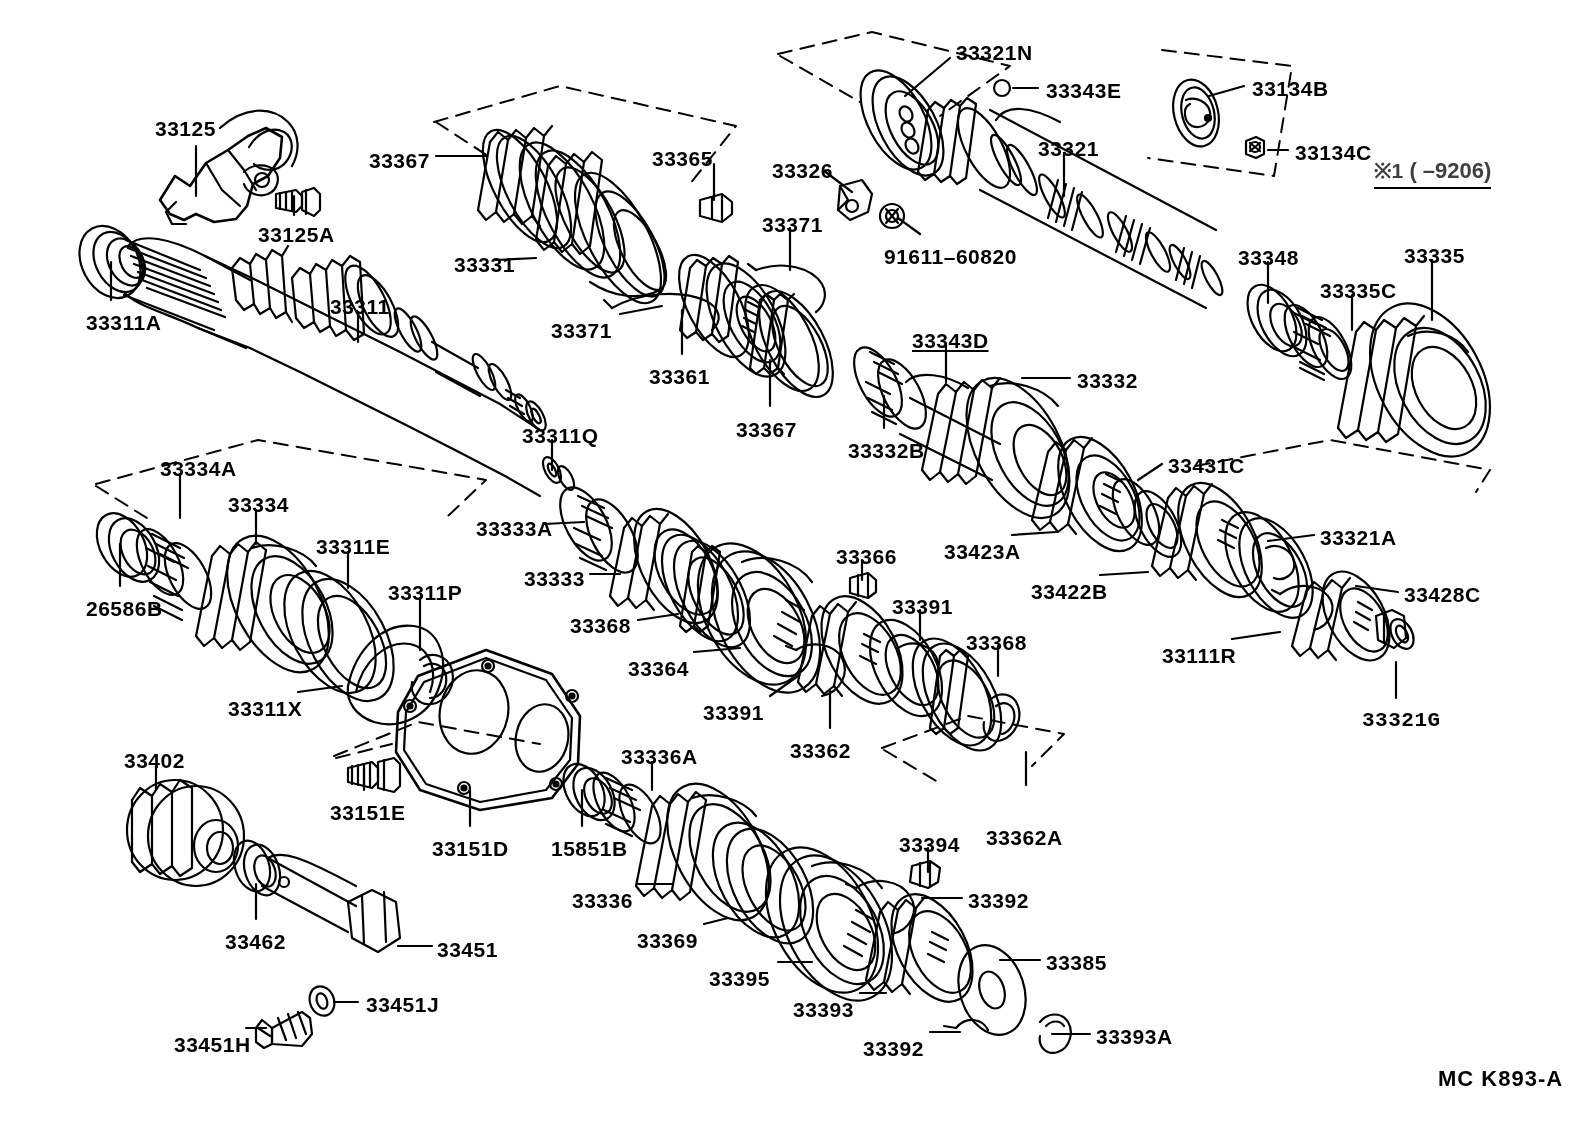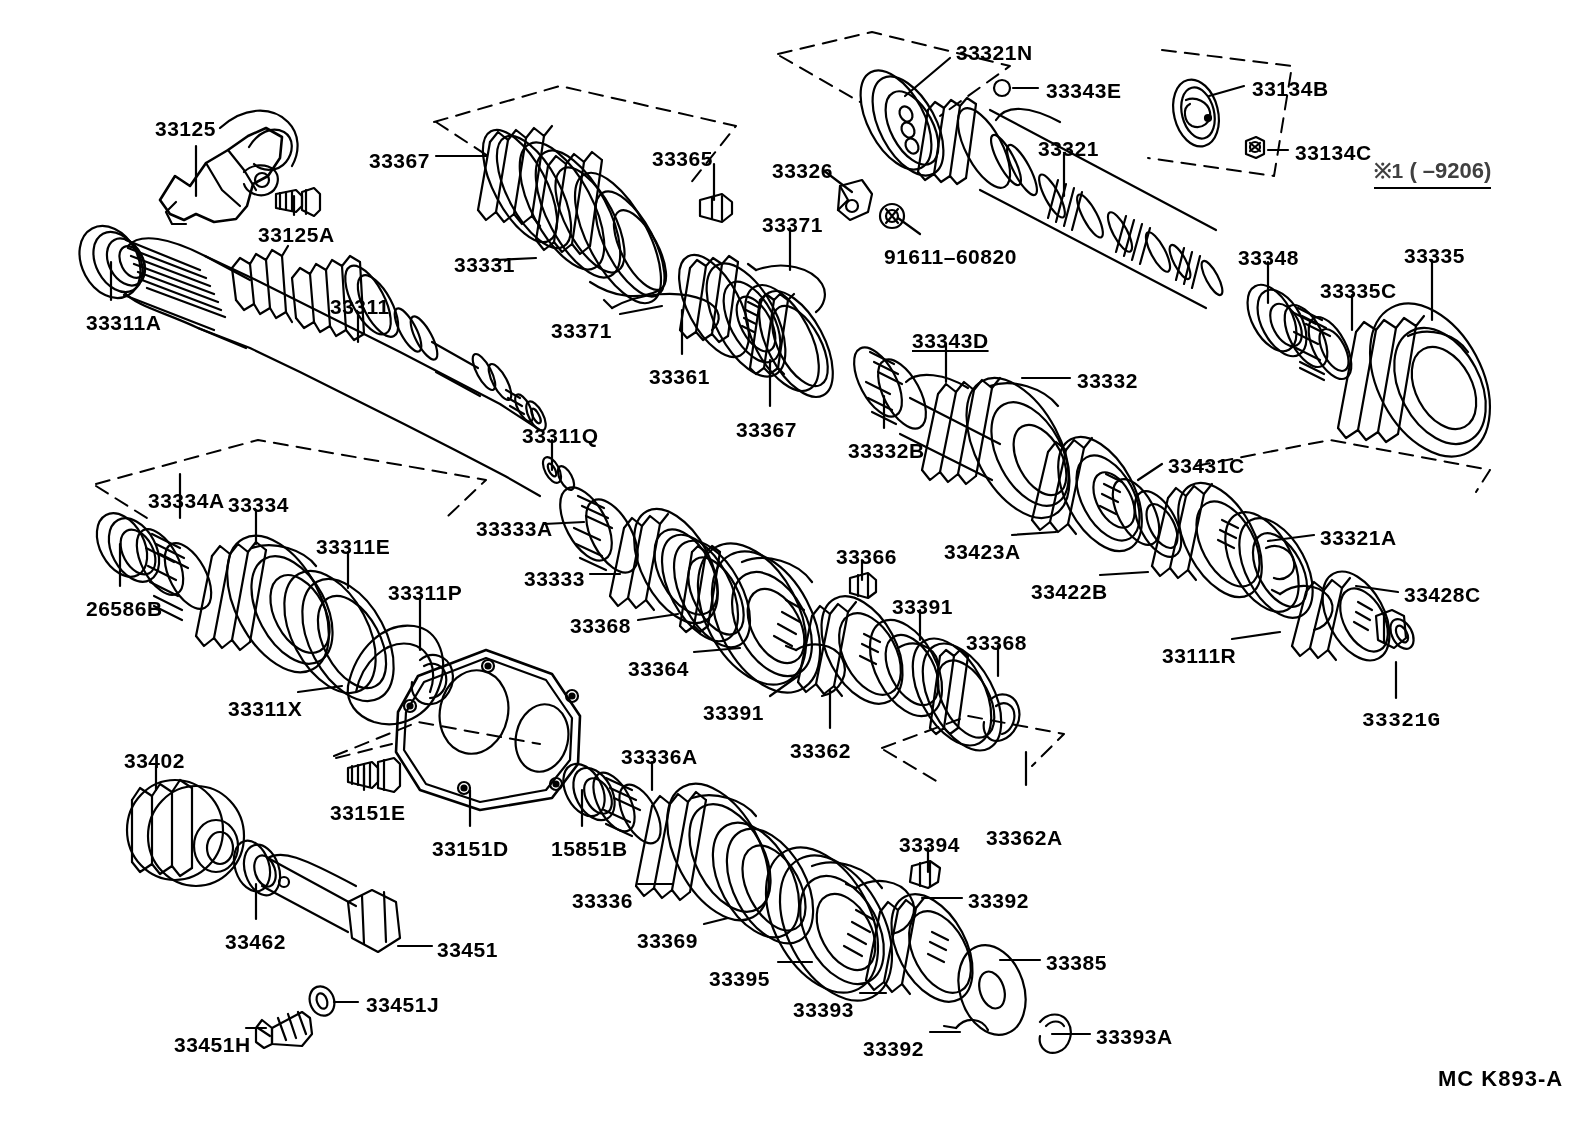--- a/index.html
+++ b/index.html
@@ -654,21 +654,21 @@
       <div class="lbl" style="left: 912px; top: 330px; text-decoration: underline;">33343D</div>
       <div class="lbl" style="left: 1077px; top: 370px;">33332</div>
       <div class="lbl" style="left: 848px; top: 440px;">33332B</div>
       <div class="lbl" style="left: 944px; top: 541px;">33423A</div>
       <div class="lbl" style="left: 1168px; top: 455px;">33431C</div>
       <div class="lbl" style="left: 1031px; top: 581px;">33422B</div>
       <div class="lbl" style="left: 1320px; top: 527px;">33321A</div>
       <div class="lbl" style="left: 1404px; top: 584px;">33428C</div>
       <div class="lbl" style="left: 1162px; top: 645px;">33111R</div>
       <div class="lbl" style="left: 1362px; top: 710px; font-family: Liberation Mono, monospace;">33321G</div>
-      <div class="lbl" style="left: 148px; top: 458px; margin-top: 32px;">33334A</div>
+      <div class="lbl" style="left: 160px; top: 458px;">33334A</div>
       <div class="lbl" style="left: 228px; top: 494px;">33334</div>
       <div class="lbl" style="left: 86px; top: 598px;">26586B</div>
       <div class="lbl" style="left: 316px; top: 536px; text-align: center;">33311E</div>
       <div class="lbl" style="left: 388px; top: 582px;">33311P</div>
       <div class="lbl" style="left: 228px; top: 698px;">33311X</div>
       <div class="lbl" style="left: 522px; top: 425px;">33311Q</div>
       <div class="lbl" style="left: 476px; top: 518px;">33333A</div>
       <div class="lbl" style="left: 524px; top: 568px;">33333</div>
       <div class="lbl" style="left: 570px; top: 615px;">33368</div>
       <div class="lbl" style="left: 628px; top: 658px;">33364</div>

